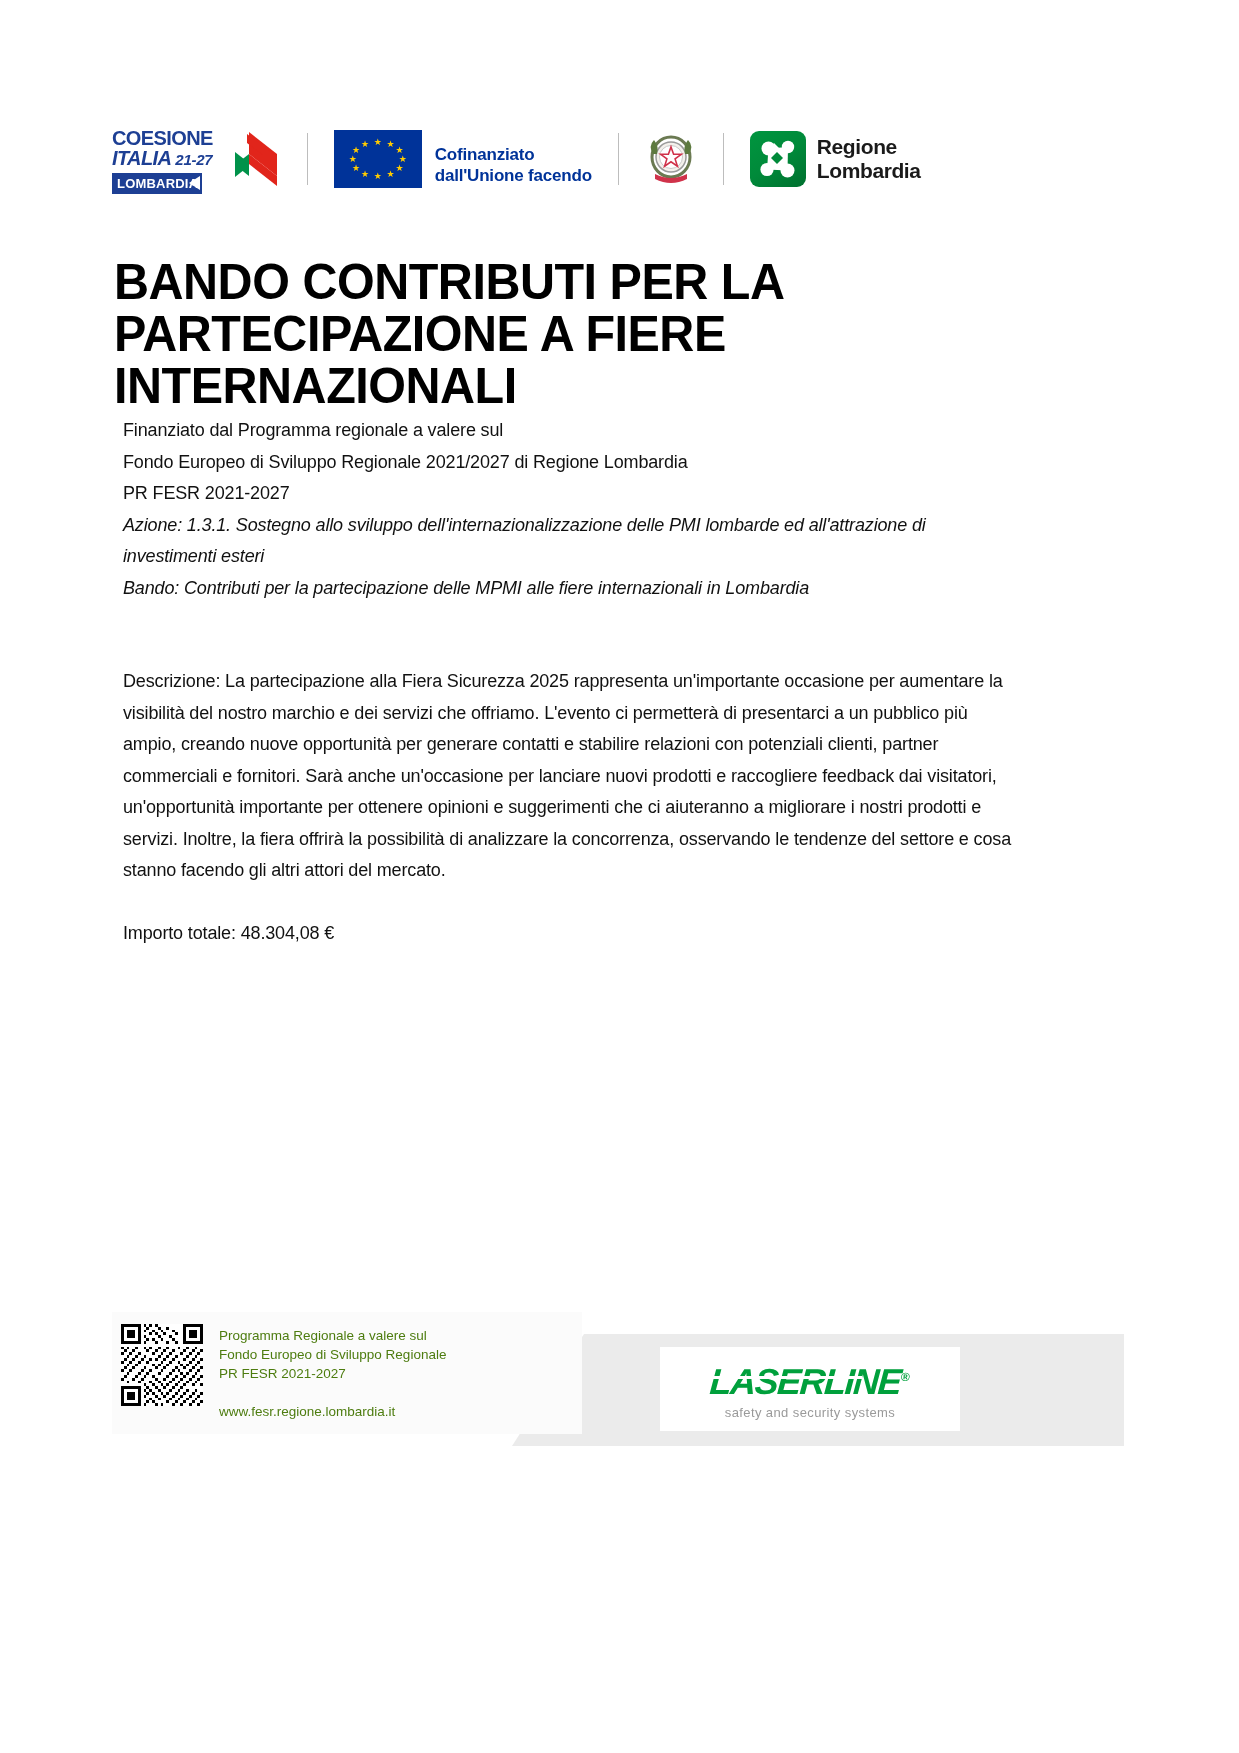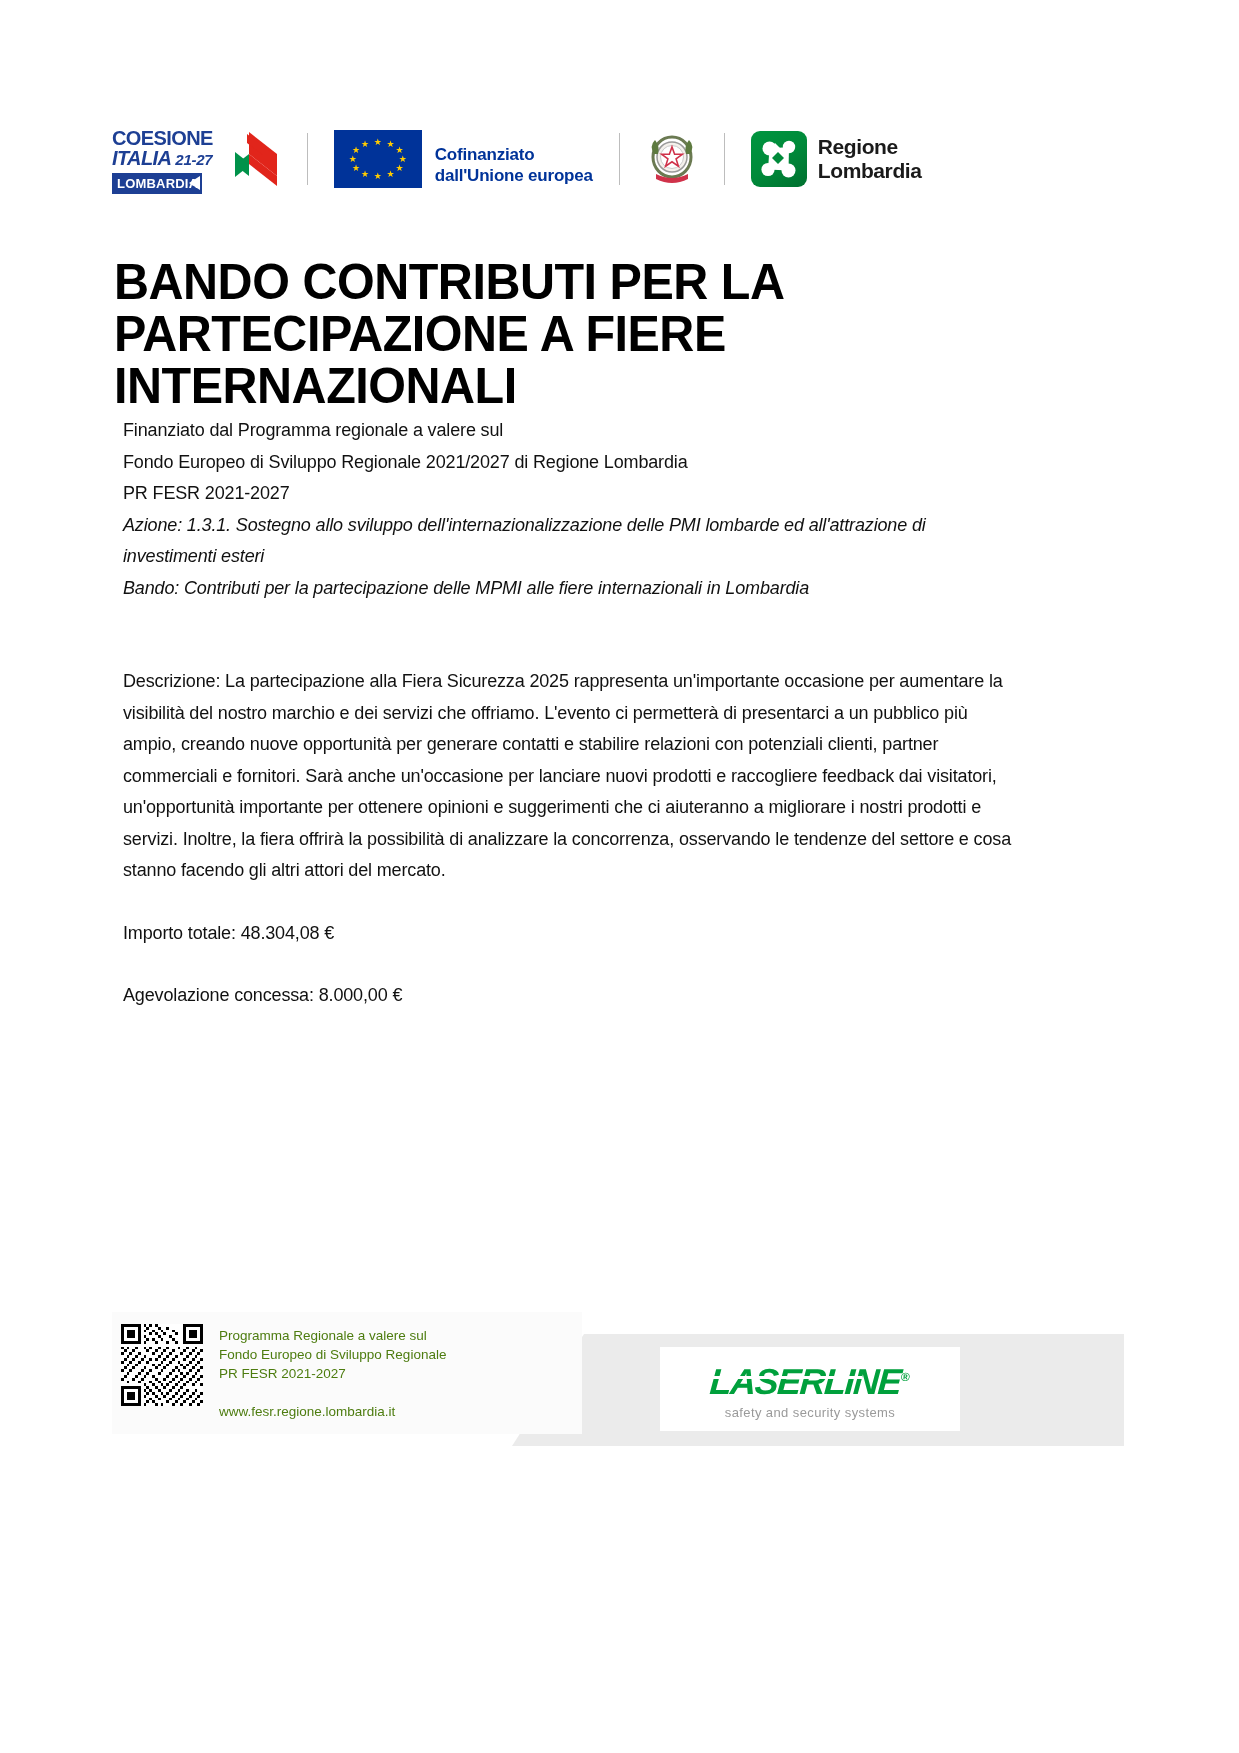--- a/index.html
+++ b/index.html
@@ -303,21 +303,21 @@
         <span class="eu-star" style="left:64.5%;top:75.3%">★</span>
         <span class="eu-star" style="left:50%;top:79%">★</span>
         <span class="eu-star" style="left:35.5%;top:75.3%">★</span>
         <span class="eu-star" style="left:25.2%;top:65.5%">★</span>
         <span class="eu-star" style="left:21.5%;top:50%">★</span>
         <span class="eu-star" style="left:25.2%;top:34.5%">★</span>
         <span class="eu-star" style="left:35.5%;top:24.7%">★</span>
       </div>
       <div class="eu-text">
         <div>Cofinanziato</div>
-        <div>dall'Unione europea</div>
+        <div>dall'Unione facendo</div>
       </div>
     </div>
 
     <div class="logo-sep"></div>
 
     <div class="rep-emblem">
       <svg width="52" height="58" viewBox="0 0 52 58">
         <ellipse cx="26" cy="27" rx="19" ry="20" fill="none" stroke="#6b7a52" stroke-width="3"></ellipse>
         <circle cx="26" cy="27" r="15" fill="#f4f1ec" stroke="#9a9a9a" stroke-width="1.5"></circle>
         <circle cx="26" cy="27" r="11.5" fill="#fff" stroke="#c9c9c9" stroke-width="1"></circle>
@@ -360,21 +360,20 @@
     <div class="blk">Fondo Europeo di Sviluppo Regionale 2021/2027 di Regione Lombardia</div>
     <div class="blk">PR FESR 2021-2027</div>
     <div class="blk ital">Azione: 1.3.1. Sostegno allo sviluppo dell'internazionalizzazione delle PMI lombarde ed all'attrazione di investimenti esteri</div>
     <div class="blk ital">Bando: Contributi per la partecipazione delle MPMI alle fiere internazionali in Lombardia</div>
     <div class="gap"></div>
     <div class="gap"></div>
     <div class="blk">Descrizione: La partecipazione alla Fiera Sicurezza 2025 rappresenta un'importante occasione per aumentare la visibilità del nostro marchio e dei servizi che offriamo. L'evento ci permetterà di presentarci a un pubblico più ampio, creando nuove opportunità per generare contatti e stabilire relazioni con potenziali clienti, partner commerciali e fornitori. Sarà anche un'occasione per lanciare nuovi prodotti e raccogliere feedback dai visitatori, un'opportunità importante per ottenere opinioni e suggerimenti che ci aiuteranno a migliorare i nostri prodotti e servizi. Inoltre, la fiera offrirà la possibilità di analizzare la concorrenza, osservando le tendenze del settore e cosa stanno facendo gli altri attori del mercato.</div>
     <div class="gap"></div>
     <div class="blk">Importo totale: 48.304,08 €</div>
     <div class="gap"></div>
-    <div class="blk">Agevolazione concessa: 8.000,00 €</div>
   </div>
 
   <div class="footer">
 
     <div class="footer-band">
       <div class="laser-box">
         <div class="laser-word">
           <span>LASERLINE</span><span class="reg">®</span>
           <span class="laser-strike"></span>
         </div>

